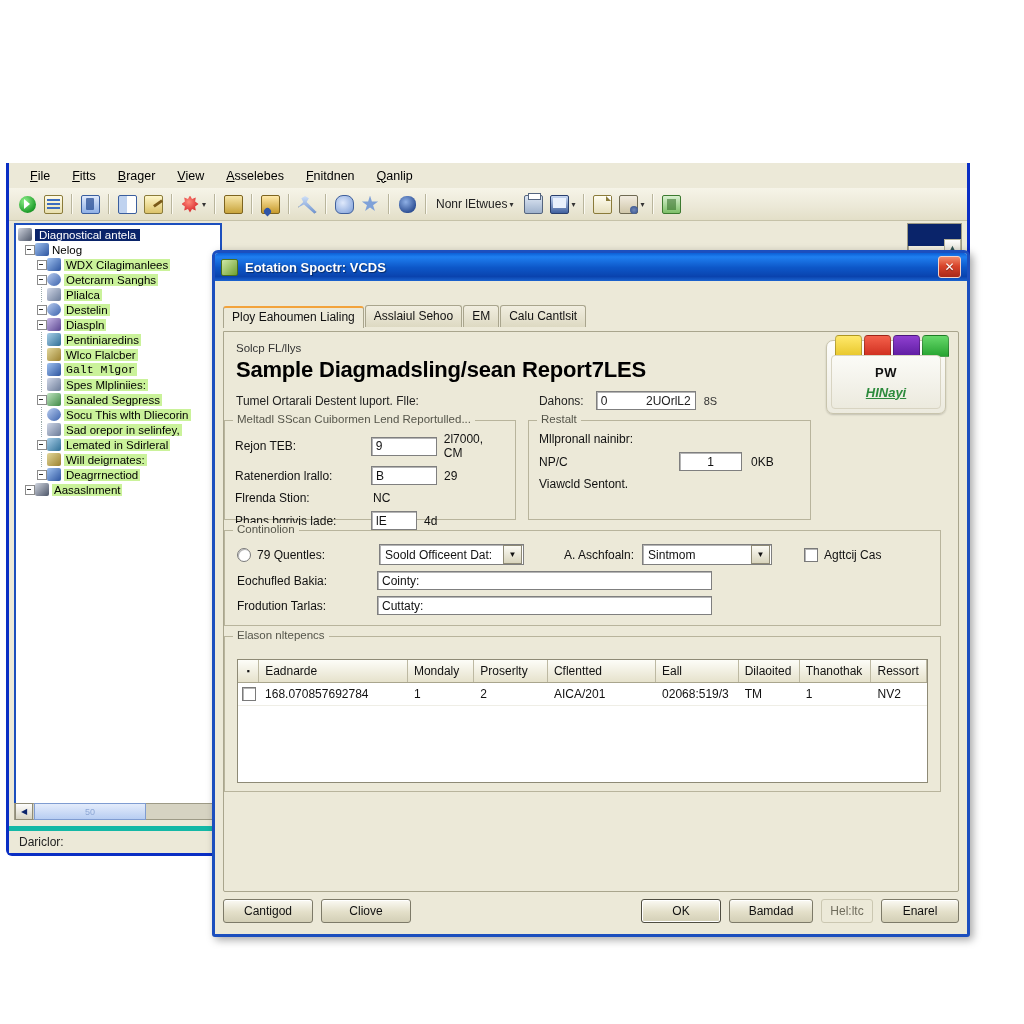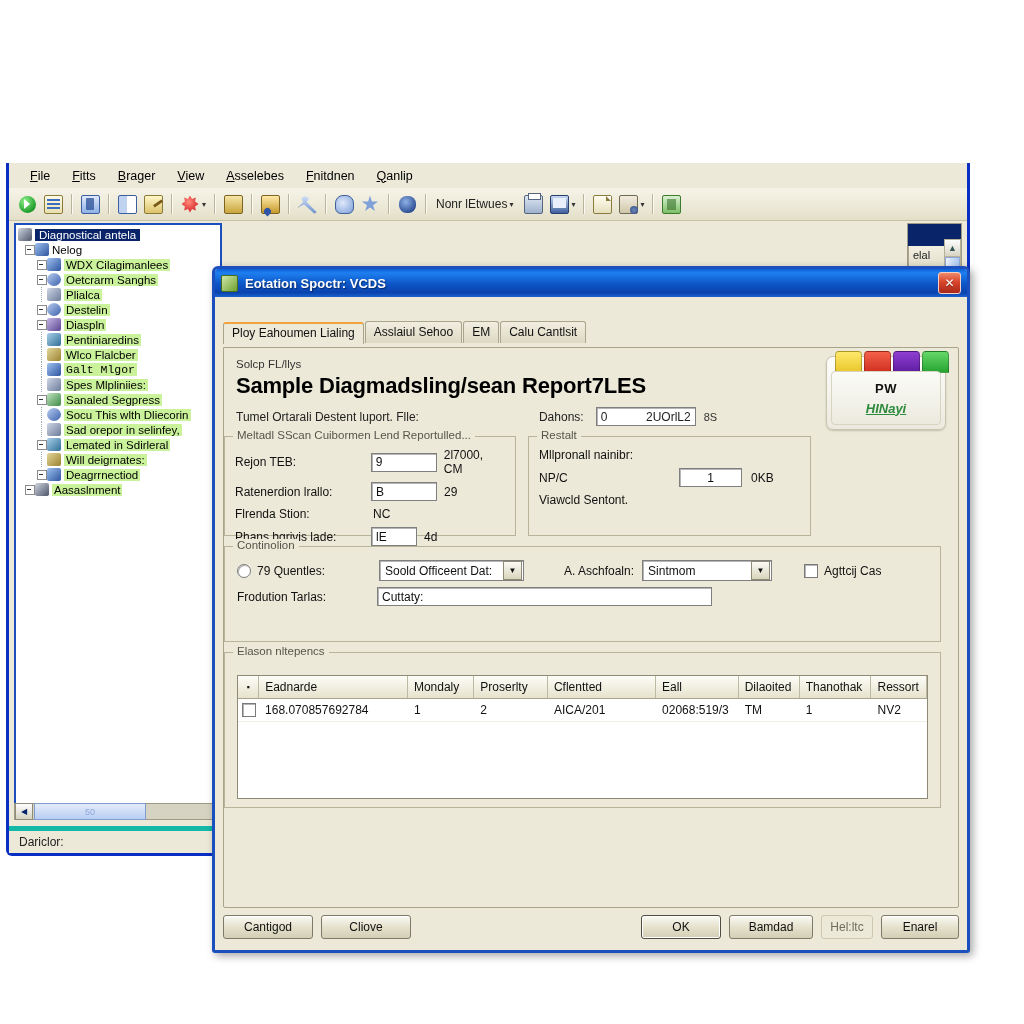--- a/index.html
+++ b/index.html
@@ -159,21 +159,21 @@
   #statusbar{
     position:absolute;left:0;right:0;bottom:0;height:22px;background:#ece9d8;
     border-top:5px solid #14b8a6;display:flex;align-items:center;padding-left:10px;
     font-size:12px;color:#222;
   }
 
   
   #dialog{
     position:absolute;left:212px;top:250px;width:758px;height:687px;
     border:3px solid #1c4fbe;border-radius:6px 6px 3px 3px;background:#ece9d8;
-    box-sizing:border-box;box-shadow:3px 3px 8px rgba(0,0,0,.35);margin-top:16px;
+    box-sizing:border-box;box-shadow:3px 3px 8px rgba(0,0,0,.35);
   }
   #dlg-title{
     height:28px;border-radius:3px 3px 0 0;
     background:linear-gradient(180deg,#0b5fd6 0%,#1f7ff0 14%,#0d57c8 52%,#0a43ae 84%,#1b63cf 100%);
     display:flex;align-items:center;
   }
   #dlg-title .d-ico{width:15px;height:15px;margin-left:6px;
     background:linear-gradient(135deg,#cfe8a8,#6fa030);border:1px solid #4a6f1c;border-radius:2px;}
   #dlg-title .d-txt{color:#fff;font-size:13px;font-weight:bold;margin-left:7px;
     text-shadow:1px 1px 1px rgba(0,0,0,.45);}
@@ -577,20 +577,24 @@
             </span>
             <span style="margin-left:40px;">A. Aschfoaln:</span>
             <span class="sel" style="width:130px;margin-left:8px">
               <span>Sintmom</span>
               <span class="arrow">▼</span>
             </span>
             <span style="margin-left:32px;display:flex;align-items:center;">
               <span class="chk"></span>
               <span>Agttcij Cas</span>
             </span>
+          </div>
+          <div class="frow">
+            <span class="fl" style="width:140px">Eochufled Bakia:</span>
+            <span class="txt" style="width:335px">Cointy:</span>
           </div>
           <div class="frow">
             <span class="fl" style="width:140px">Frodution Tarlas:</span>
             <span class="txt" style="width:335px">Cuttaty:</span>
           </div>
         </div>
       </div>
 
       <div class="grp" style="left:0px;top:304px;width:717px;height:156px;">
         <span class="cap">Elason nltepencs</span>

